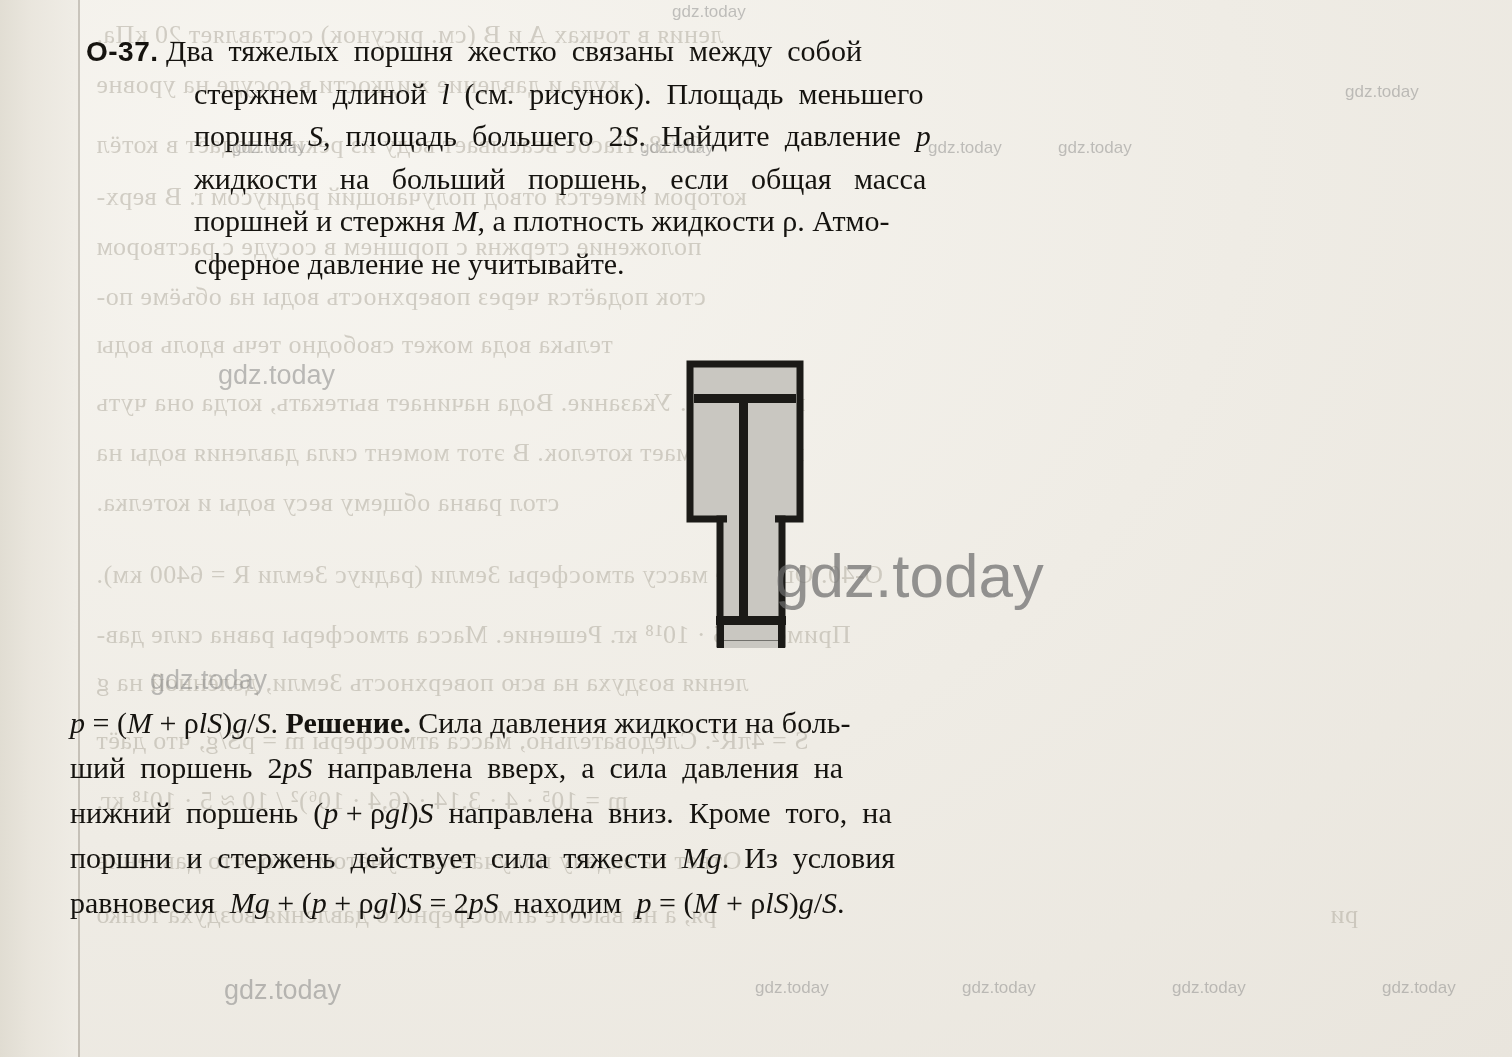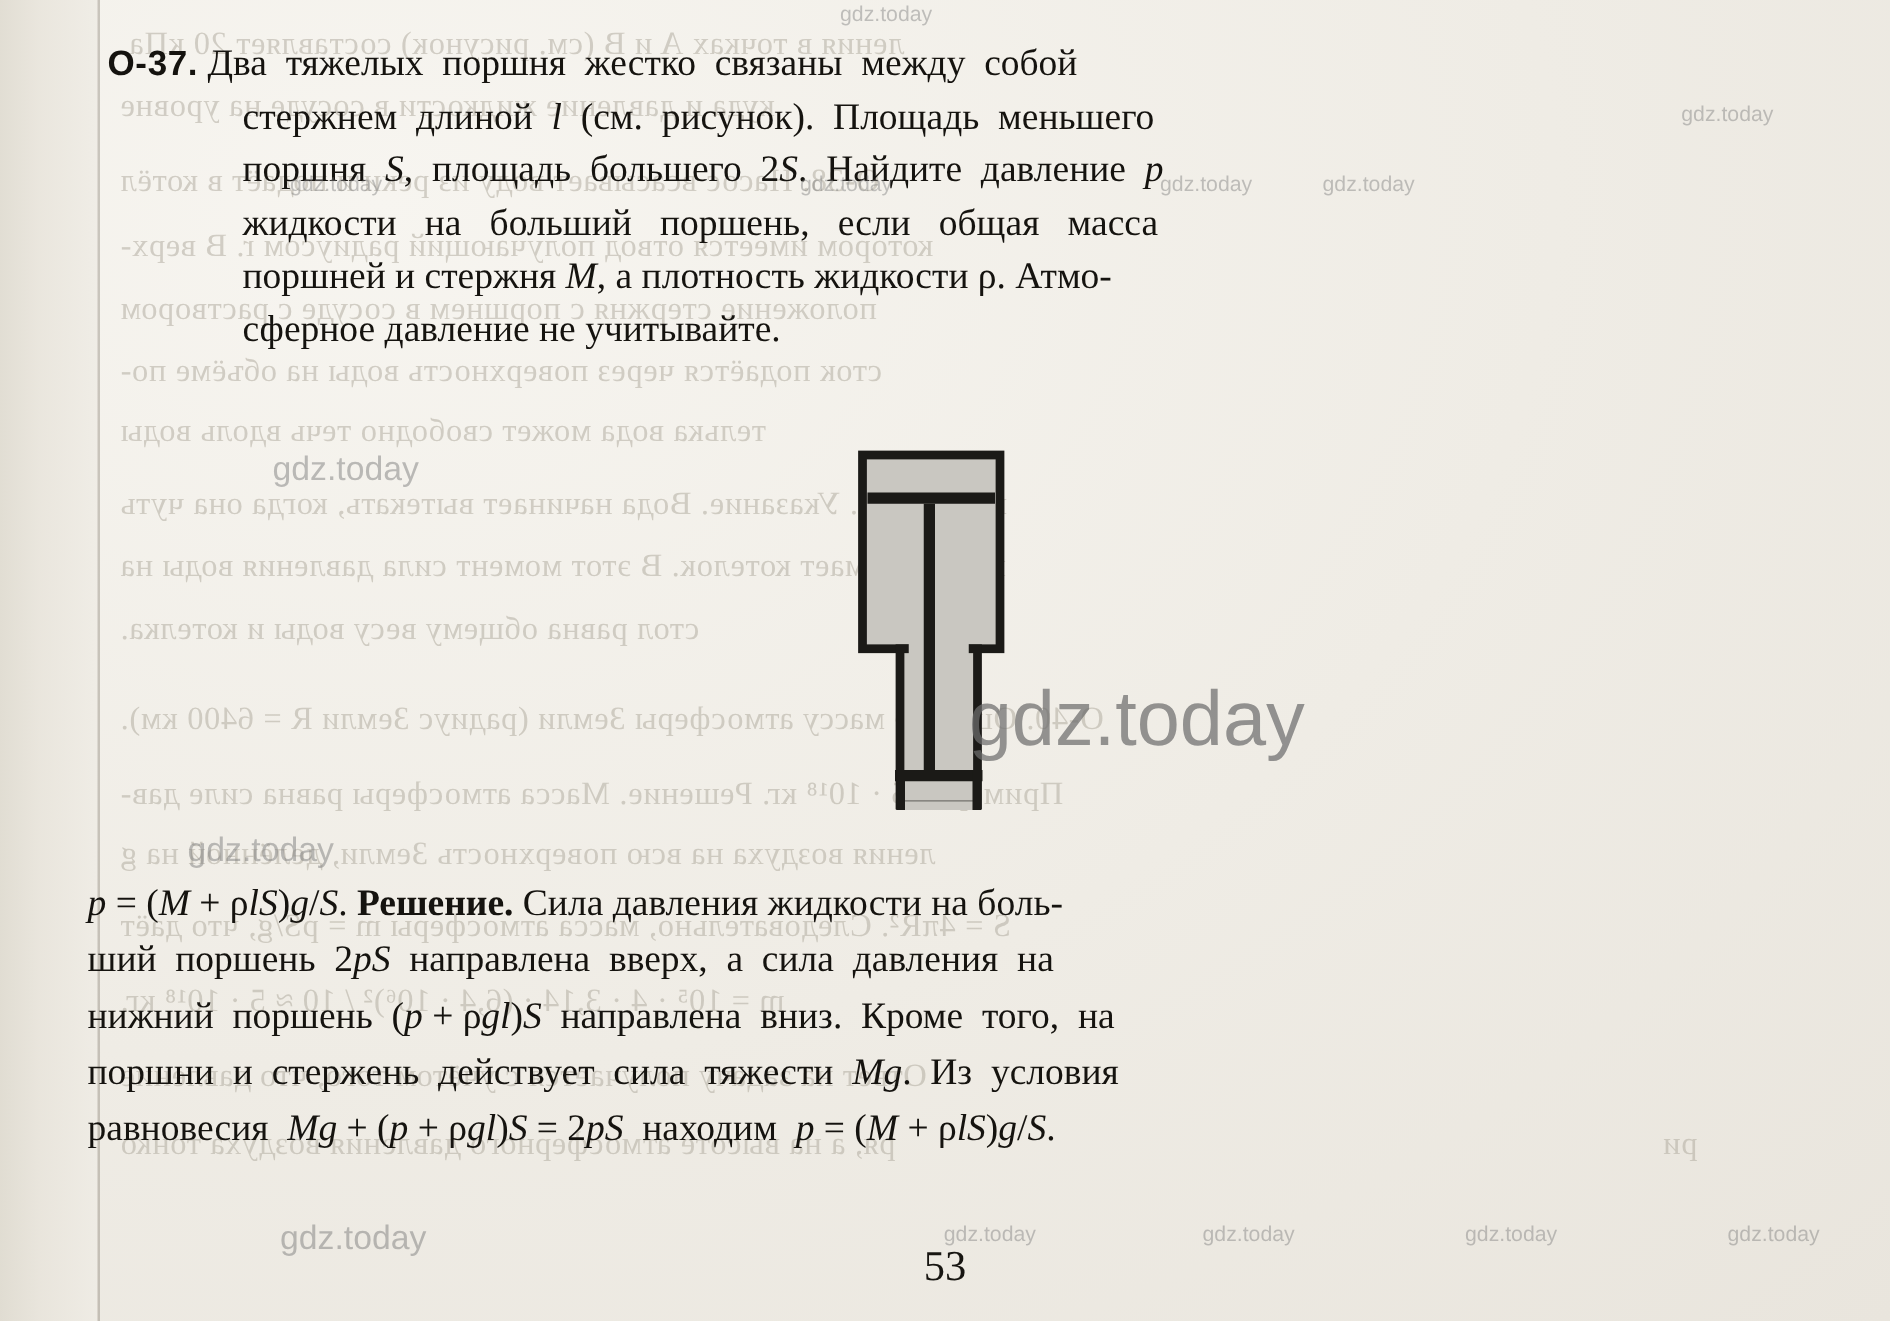--- a/index.html
+++ b/index.html
@@ -204,21 +204,20 @@
     <b>Решение.</b>
     <span>
       Сила давления жидкости на боль-<br>
       ший&nbsp; поршень&nbsp; 2<i>pS</i>&nbsp; направлена&nbsp; вверх,&nbsp; а&nbsp; сила&nbsp; давления&nbsp; на<br>
       нижний&nbsp; поршень&nbsp; (<i>p</i>&nbsp;+&nbsp;ρ<i>gl</i>)<i>S</i>&nbsp; направлена&nbsp; вниз.&nbsp; Кроме&nbsp; того,&nbsp; на<br>
       поршни&nbsp; и&nbsp; стержень&nbsp; действует&nbsp; сила&nbsp; тяжести&nbsp; <i>Mg</i>.&nbsp; Из&nbsp; условия<br>
       равновесия&nbsp; <i>Mg</i> + (<i>p</i> + ρ<i>gl</i>)<i>S</i> = 2<i>pS</i>&nbsp; находим&nbsp; <i>p</i> = (<i>M</i> + ρ<i>lS</i>)<i>g</i>/<i>S</i>.
     </span>
   </div>
 
-  <div id="page-number">53</div>
 
   <div id="wm-layer">
       <div class="wm small" style="left: 672px; top: 2px;">gdz.today</div>
       <div class="wm small" style="left: 1345px; top: 82px;">gdz.today</div>
       <div class="wm small" style="left: 232px; top: 138px;">gdz.today</div>
       <div class="wm small" style="left: 640px; top: 138px;">gdz.today</div>
       <div class="wm small" style="left: 928px; top: 138px;">gdz.today</div>
       <div class="wm small" style="left: 1058px; top: 138px;">gdz.today</div>
       <div class="wm med" style="left: 218px; top: 360px;">gdz.today</div>
       <div class="wm med" style="left: 150px; top: 665px;">gdz.today</div>

